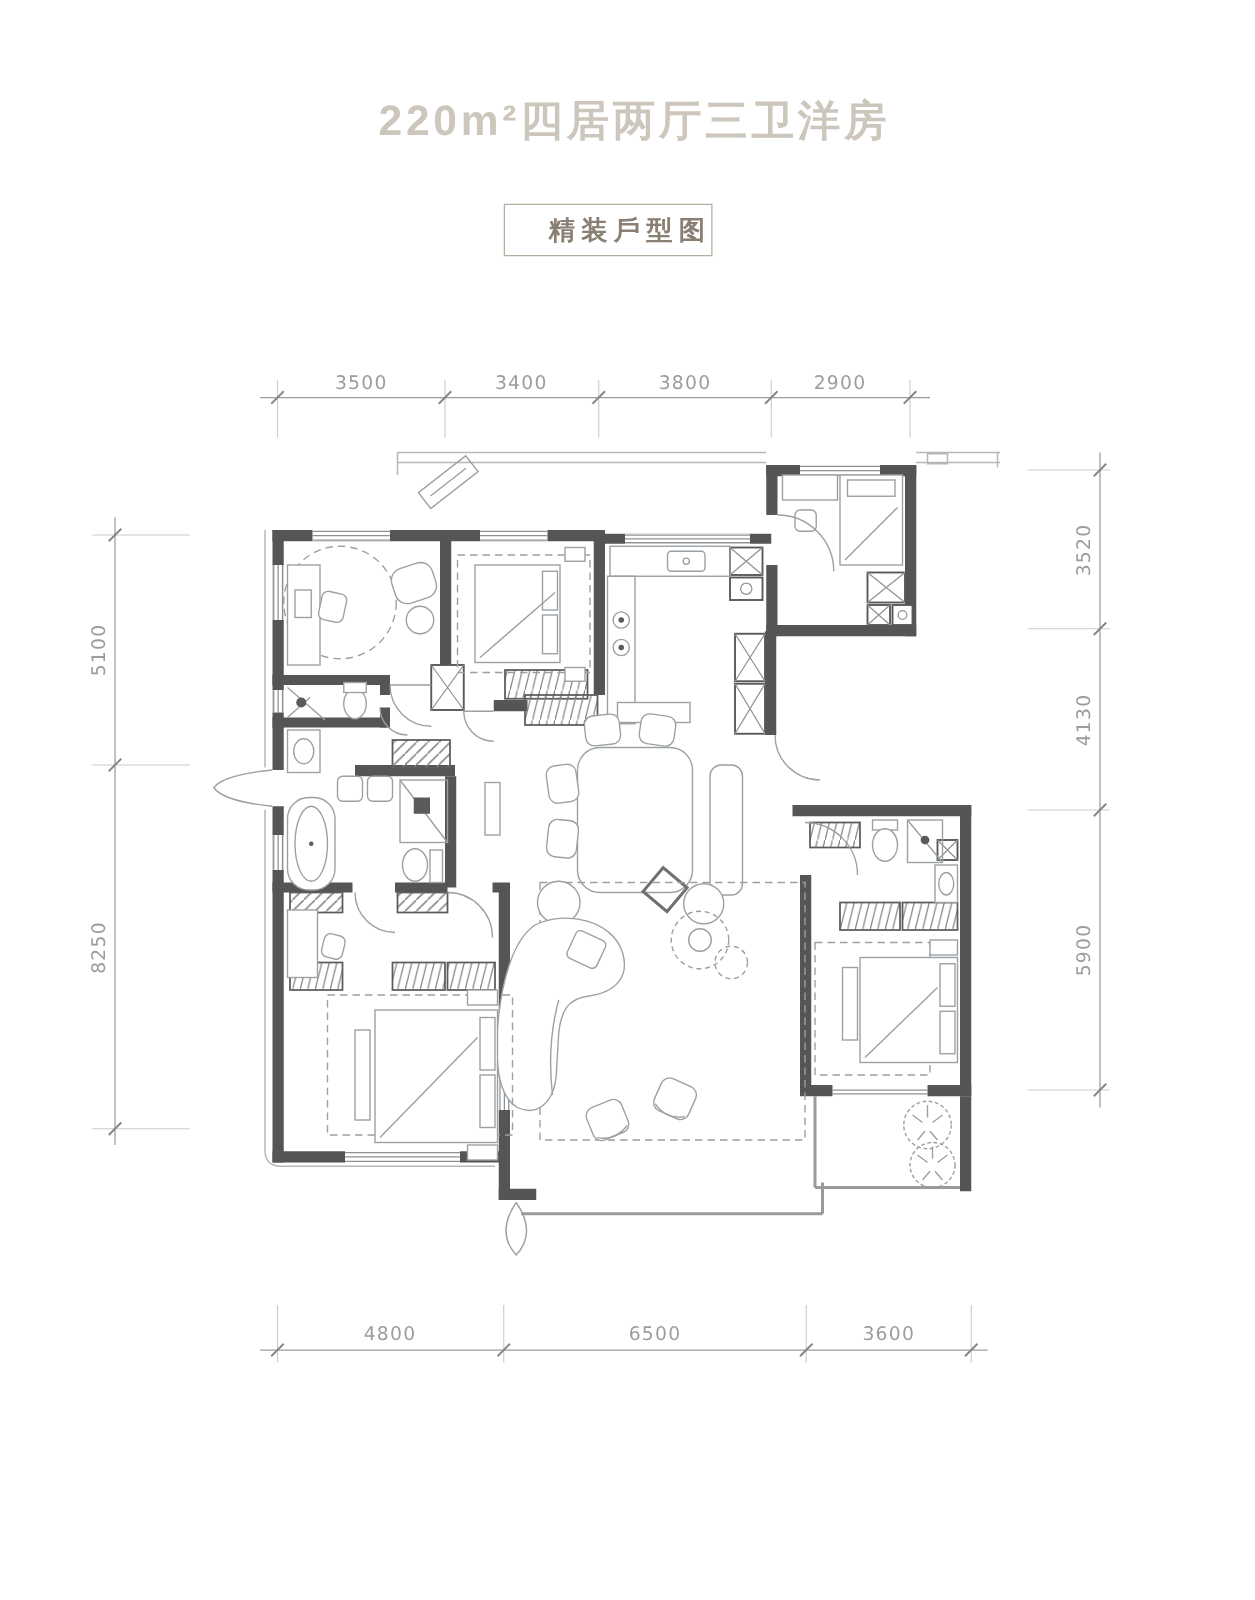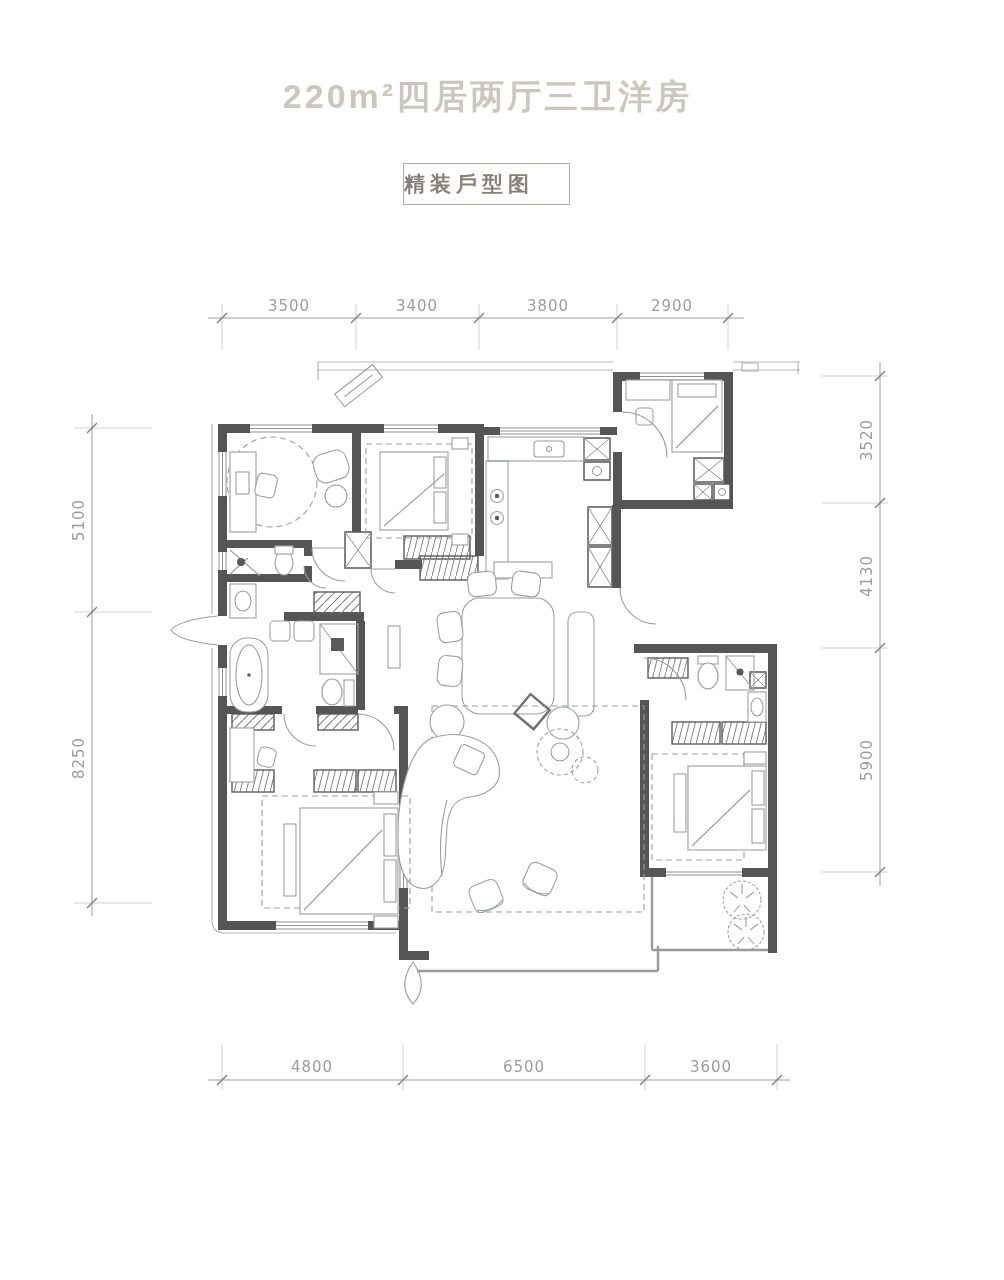--- a/index.html
+++ b/index.html
@@ -8,25 +8,26 @@
     background:var(--c-background,#fff);
     font-family:"Liberation Sans","DejaVu Sans",sans-serif;
     overflow:hidden;position:relative;
   }
   .page{position:absolute;inset:0;}
   .plan-title{
     position:absolute;top:74px;left:0;width:975px;
     text-align:center;
     font-size:34px;font-weight:bold;letter-spacing:3px;
     color:var(--c-title-text,#cdc6bc);
+    padding-left:20px;
   }
   .stamp{
     position:absolute;top:163px;left:403px;width:165px;height:40px;
     border:1px solid var(--c-stamp-border,#b6ada1);
-    display:flex;align-items:center;justify-content:flex-start;
+    display:flex;align-items:center;justify-content:flex-end;
   }
   .stamp-label{
     font-size:21px;font-weight:bold;letter-spacing:5px;
     color:var(--c-stamp-text,#8a7f73);
   }
   svg{position:absolute;left:0;top:0;}
   .wall{fill:var(--c-wall,#555);stroke:none;}
   .furn{fill:#ffffff;stroke:var(--c-furniture,#9aa0a3);stroke-width:1.1;}
   .furnn{fill:none;stroke:var(--c-furniture,#9aa0a3);stroke-width:1.1;}
   .dk{fill:#5a5a5a;stroke:none;}

